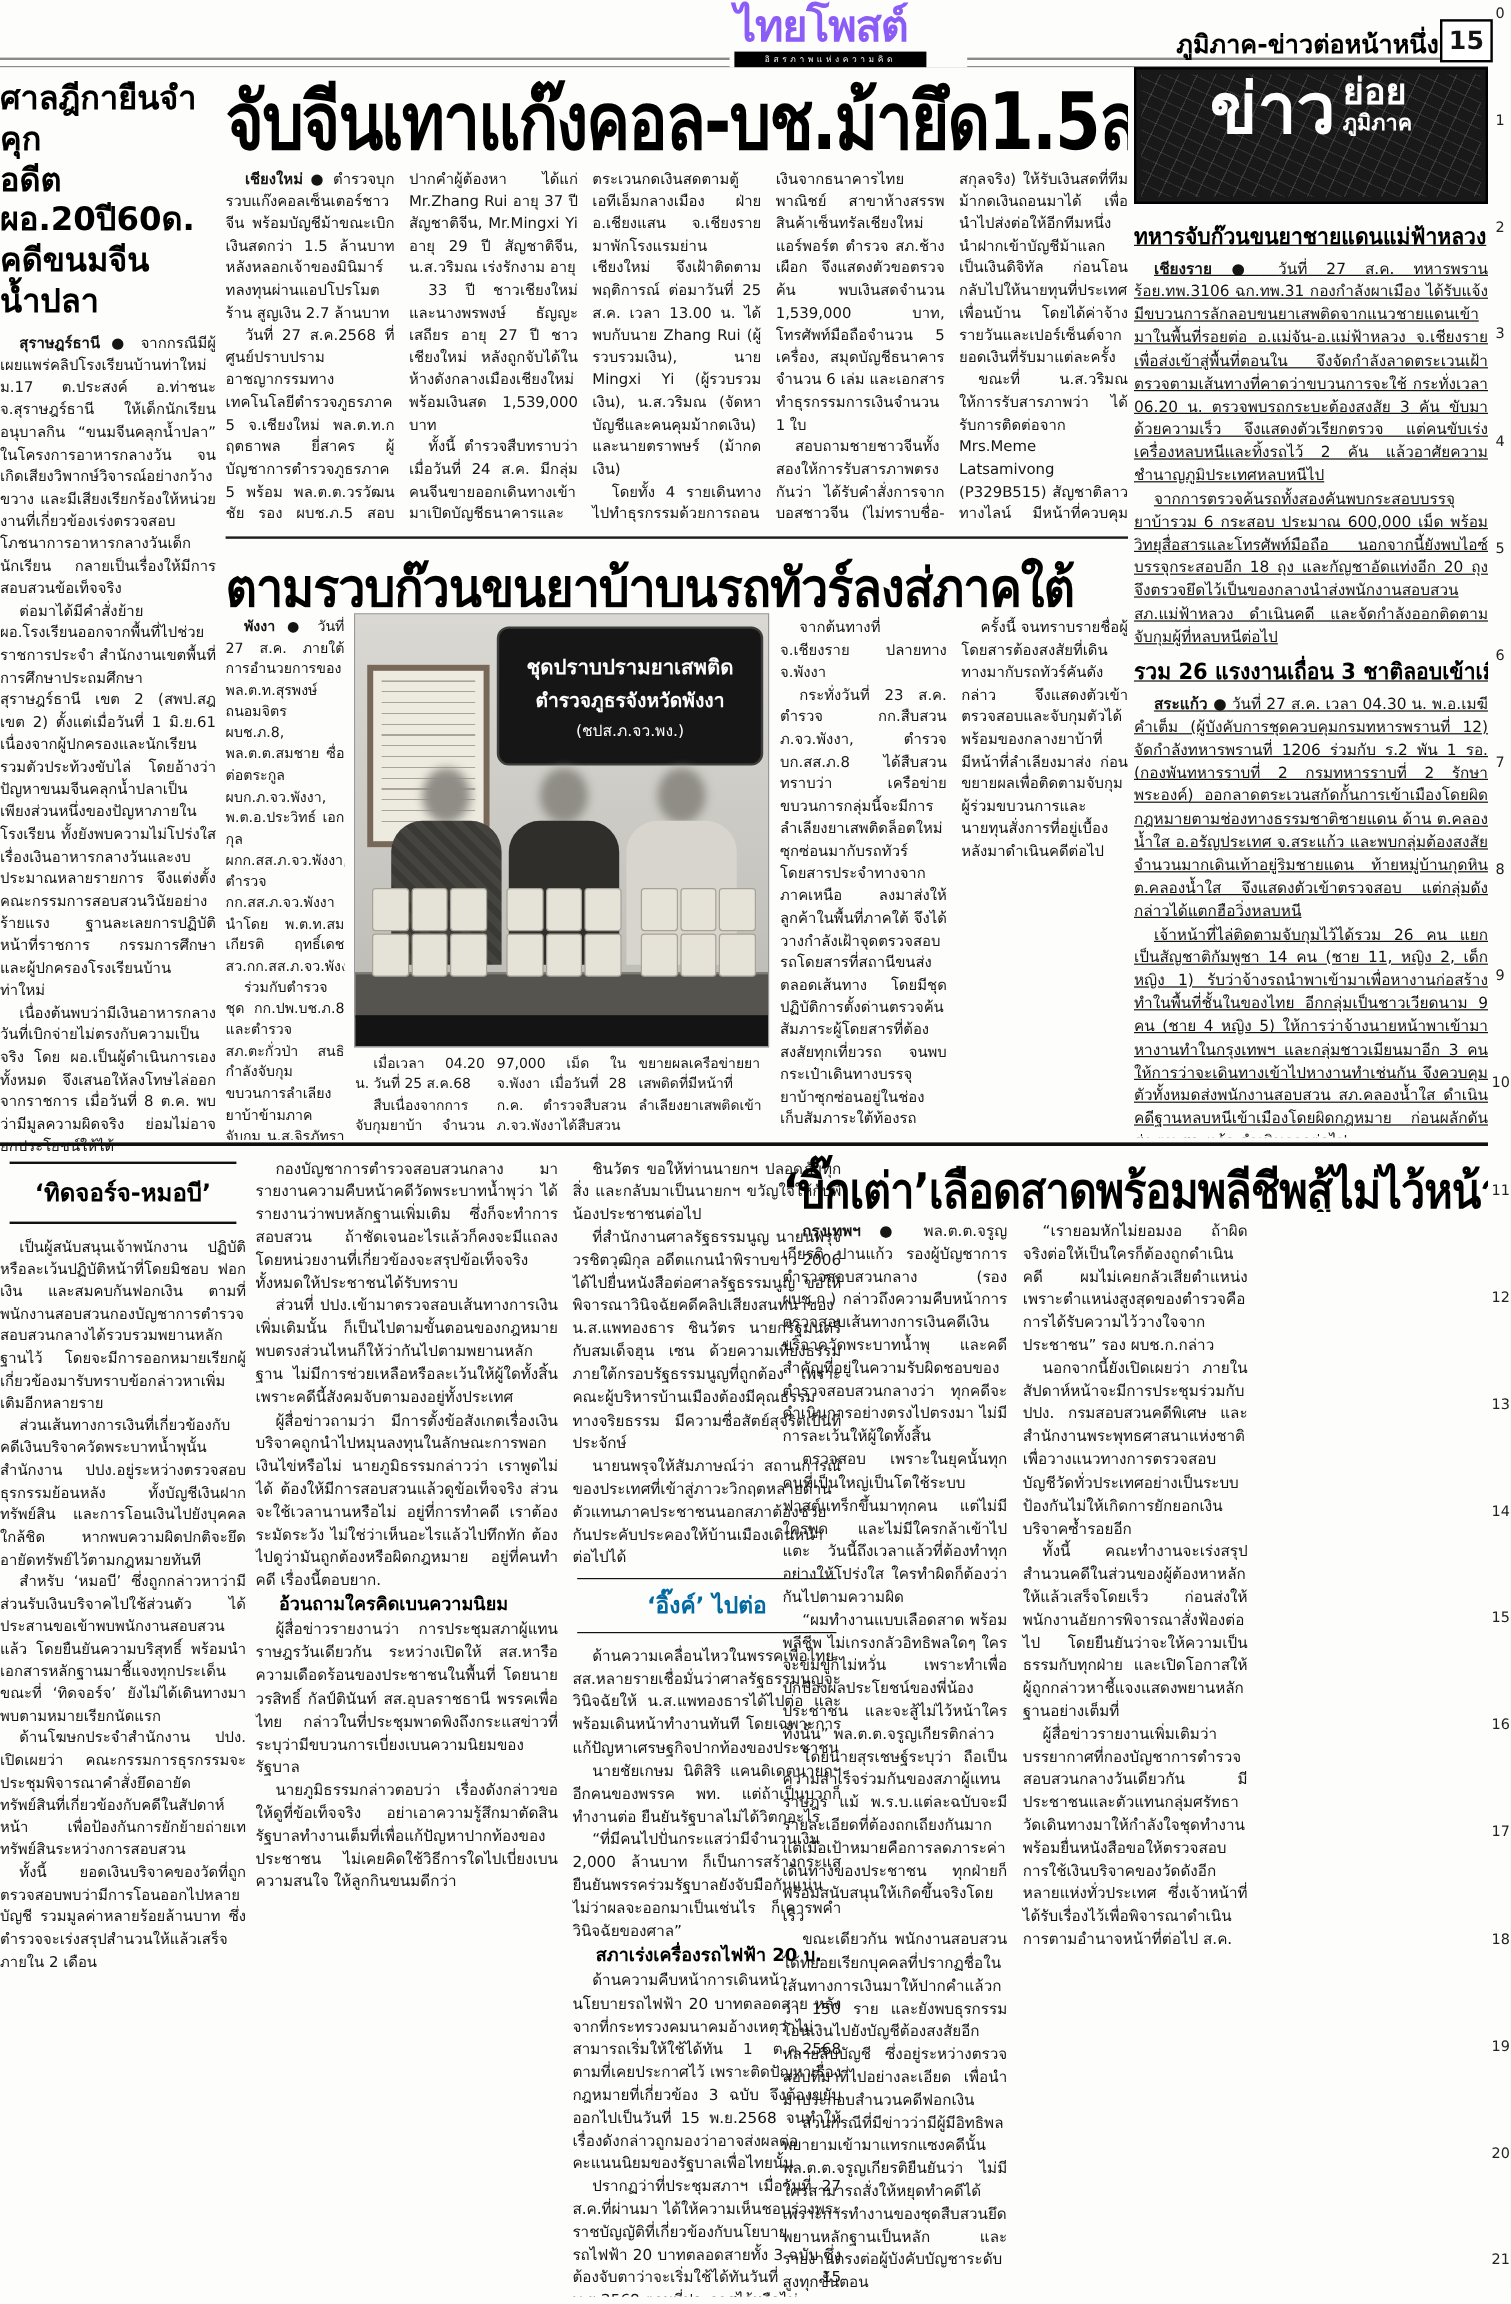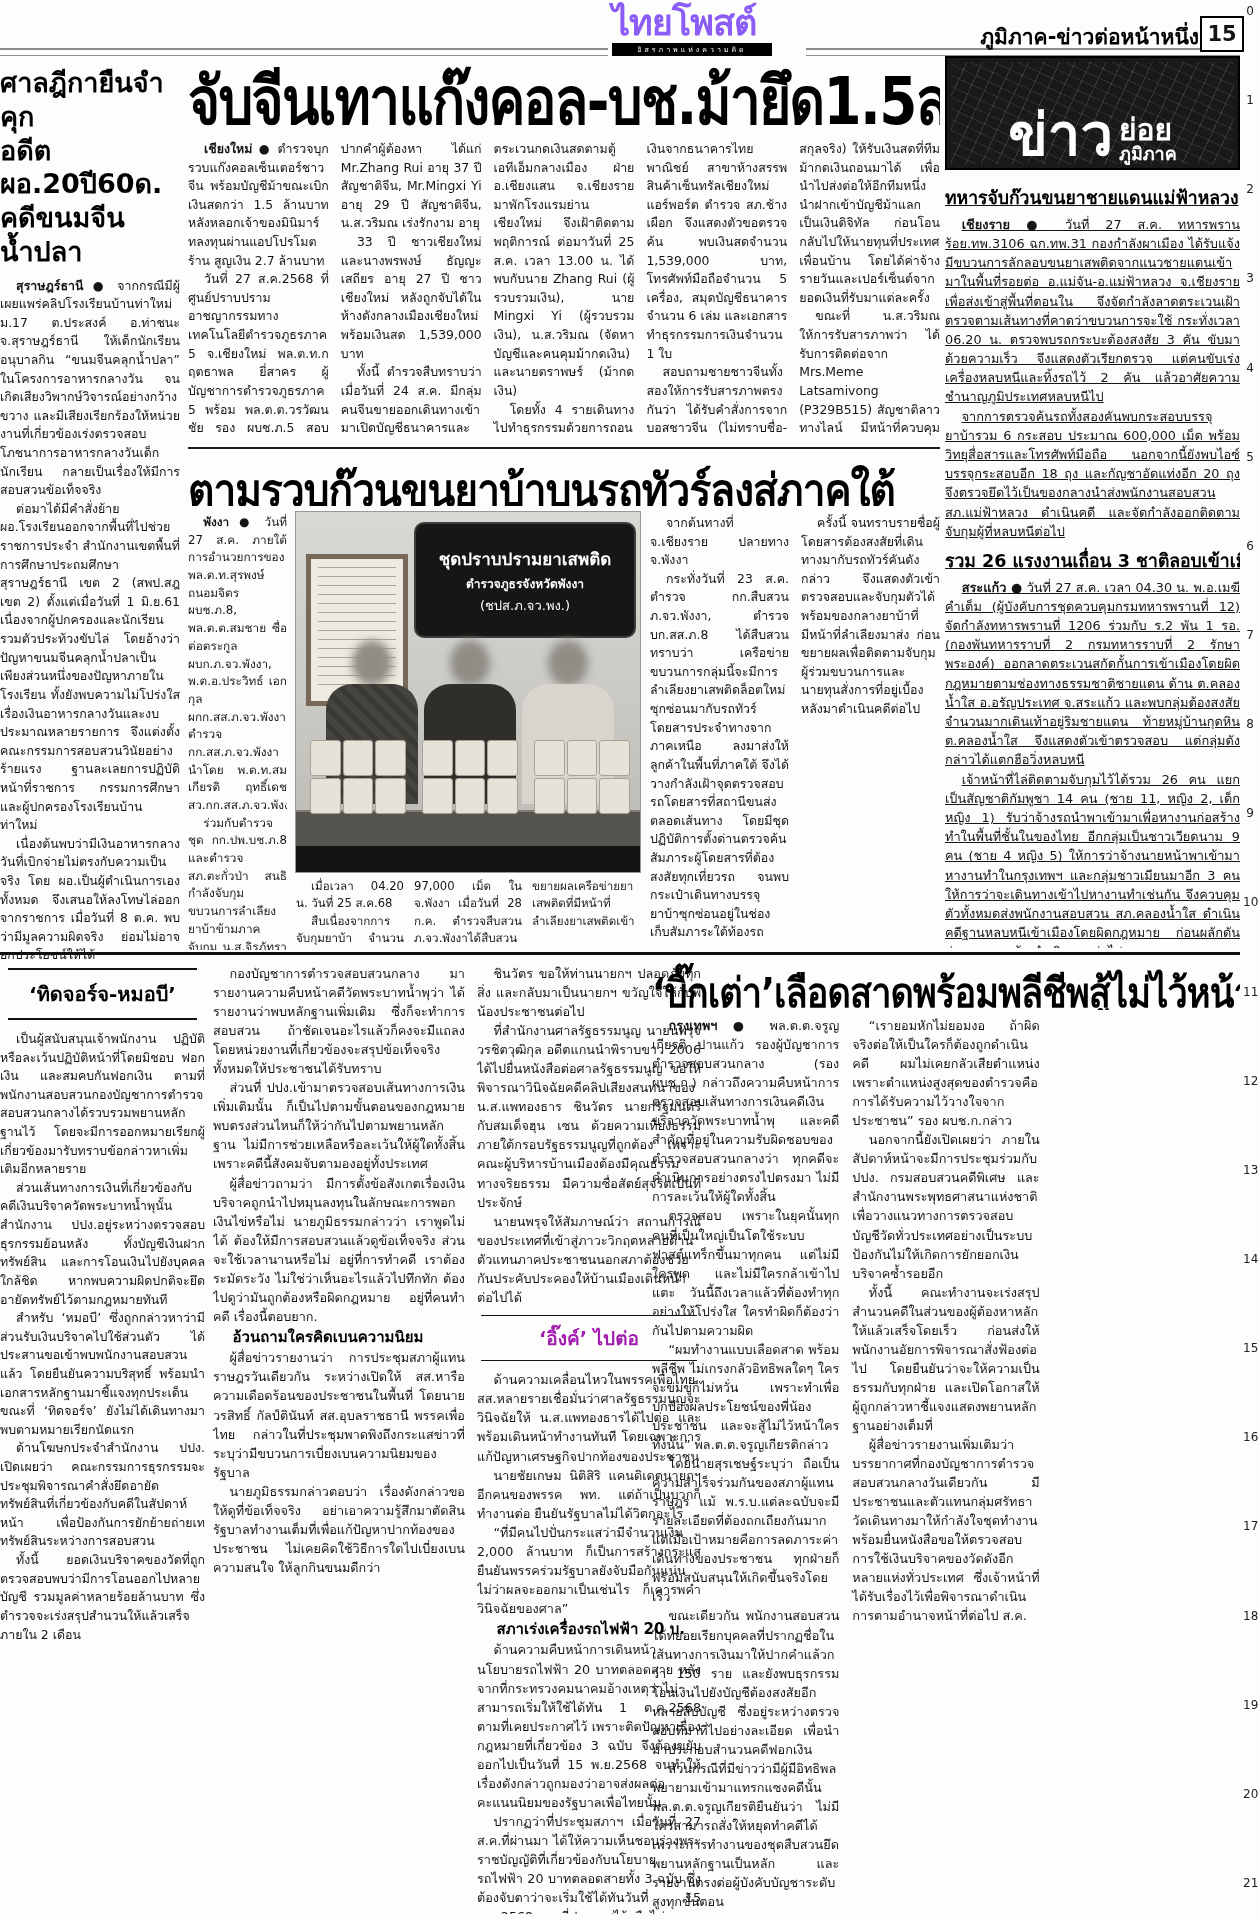--- a/index.html
+++ b/index.html
@@ -40,51 +40,51 @@
   .s2-below{left:296px;top:878px;width:344px;height:72px;column-count:3;column-gap:10px;font-size:11.6px;}
   
   .photo{left:296px;top:512px;width:344px;height:360px;background:linear-gradient(180deg,#d9d8d3 0%,#c9c8c2 55%,#b9b8b2 100%);
          overflow:hidden;outline:1px solid #999;}
   .p-sign{left:10px;top:42px;width:92px;height:142px;background:#edeadf;border:5px solid #77685a;}
   .p-sign-lines{position:absolute;left:7px;right:7px;top:8px;bottom:8px;
                 background:repeating-linear-gradient(#97938a 0 1px,transparent 1px 9px);opacity:.8;}
   .p-banner{left:118px;top:10px;width:218px;height:112px;background:#161616;border:2px solid #3d3d3d;border-radius:10px;
             color:#fff;display:flex;flex-direction:column;align-items:center;justify-content:center;gap:2px;}
   .p-banner .b1{font-size:17px;font-weight:bold;}
-  .p-banner .b2{font-size:12px;font-weight:bold;text-align:right;}
+  .p-banner .b2{font-size:16px;font-weight:bold;text-align:right;}
   .p-banner .b3{font-size:13px;}
   .suspect{width:92px;height:160px;top:128px;}
   .s-head{position:absolute;left:26px;top:0;width:40px;height:46px;border-radius:50%;background:#8f8d86;filter:blur(4px);}
   .s-body{position:absolute;left:0;top:44px;width:92px;height:120px;border-radius:26px 26px 0 0;}
   .p-table{left:0;top:298px;width:344px;height:36px;background:#56544e;border-top:2px solid #807d74;}
   .p-band{left:0;top:334px;width:344px;height:26px;background:#141414;}
   .bundle{top:228px;width:96px;height:74px;display:grid;grid-template-columns:repeat(3,1fr);grid-template-rows:repeat(2,1fr);gap:2px;}
   .bundle div{background:#e5e2d7;border:1px solid #a7a297;border-radius:3px;}
   
   .subbox{left:945px;top:56px;width:295px;height:114px;border:2px solid #000;background:#191919;padding:4px;box-sizing:border-box;}
-  .subbox-in{width:100%;height:100%;box-sizing:border-box;display:flex;align-items:flex-end;justify-content:center;gap:6px;color:#fff;
+  .subbox-in{width:100%;height:100%;box-sizing:border-box;display:flex;align-items:flex-start;justify-content:center;gap:6px;color:#fff;
     background:repeating-linear-gradient(115deg,rgba(255,255,255,.13) 0 1px,transparent 1px 14px),
                repeating-linear-gradient(25deg,rgba(255,255,255,.09) 0 1px,transparent 1px 10px),#191919;}
   .subbox .big{font-size:58px;font-weight:900;line-height:1;}
   .subbox .stack{display:flex;flex-direction:column;line-height:1.05;}
   .subbox .s1{font-size:30px;font-weight:900;}
   .subbox .s2{font-size:18px;font-weight:bold;}
   .subnews{left:945px;top:178px;width:295px;height:770px;overflow:hidden;font-size:12.8px;text-decoration:underline;}
   .sub-head{font-size:18.5px;font-weight:900;color:#000;margin:6px 0 3px;white-space:nowrap;
             transform:scaleX(.95);transform-origin:0 50%;}
   
   .rule-bottom{left:0;top:952px;width:1240px;height:3px;background:#101010;}
   .colA{left:0;top:964px;width:205px;height:950px;overflow:hidden;}
   .boxhead{border-top:2.5px solid #111;border-bottom:2.5px solid #111;margin:4px 8px 10px;padding:9px 0;
            text-align:center;font-size:20px;font-weight:900;color:#000;}
   .colB{left:213px;top:964px;width:252px;height:950px;overflow:hidden;font-size:12.7px;}
   .colC{left:477px;top:964px;width:224px;height:950px;overflow:hidden;font-size:12.7px;}
   .inhead{font-weight:900;font-size:15px;color:#000;margin:8px 0 4px;text-indent:0;}
   .boxhead2{border-top:1.5px solid #111;border-bottom:1.5px solid #111;margin:8px 4px 9px;padding:8px 0;
-            text-align:center;font-size:19px;font-weight:900;color:#a21caf;}
+            text-align:center;font-size:19px;font-weight:900;color:#0369a1;}
   .bigtao-head{left:652px;top:960px;width:588px;height:50px;overflow:hidden;}
   .bigtao-head span{display:inline-block;font-size:41px;font-weight:900;white-space:nowrap;
                     transform:scaleX(.88);transform-origin:0 50%;letter-spacing:-1px;color:#000;}
   .bigtao-cols{left:652px;top:1016px;width:588px;height:898px;column-count:3;column-gap:13px;font-size:12.7px;}
 </style>
 </head>
 <body>
 
 <div id="canvas">
 

